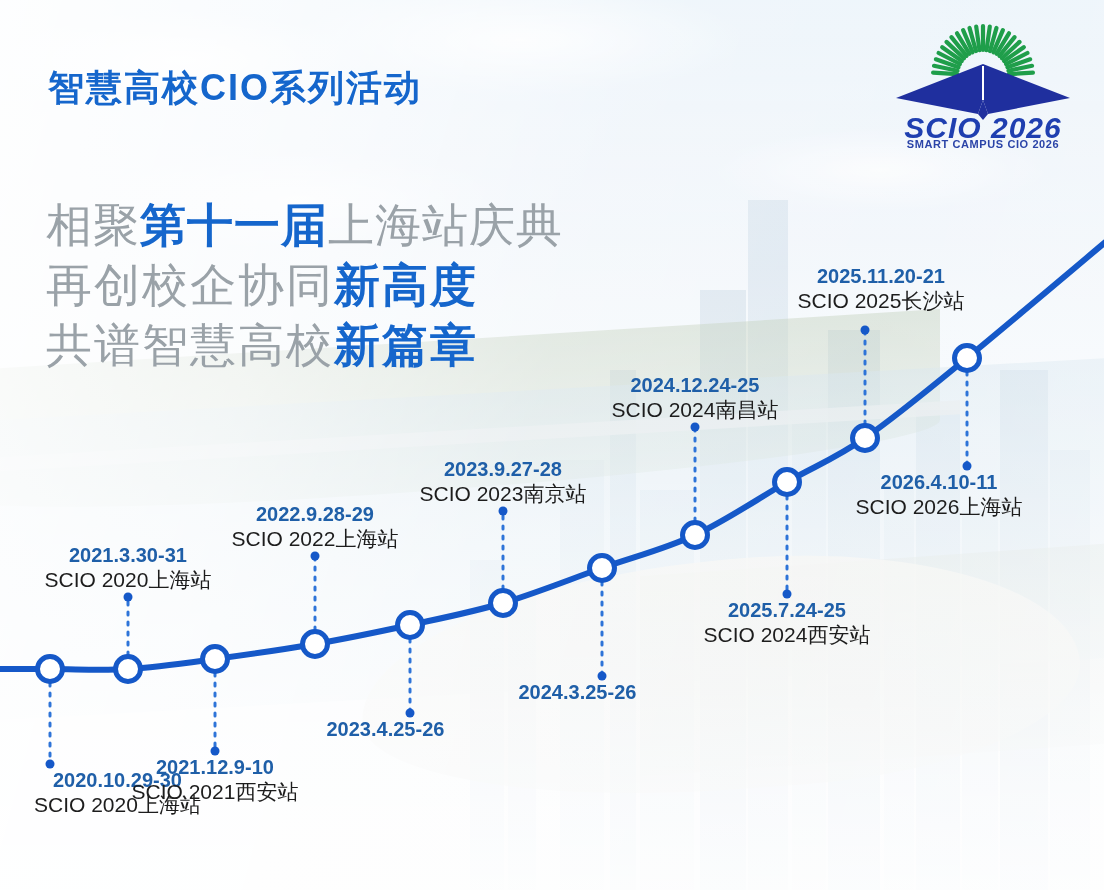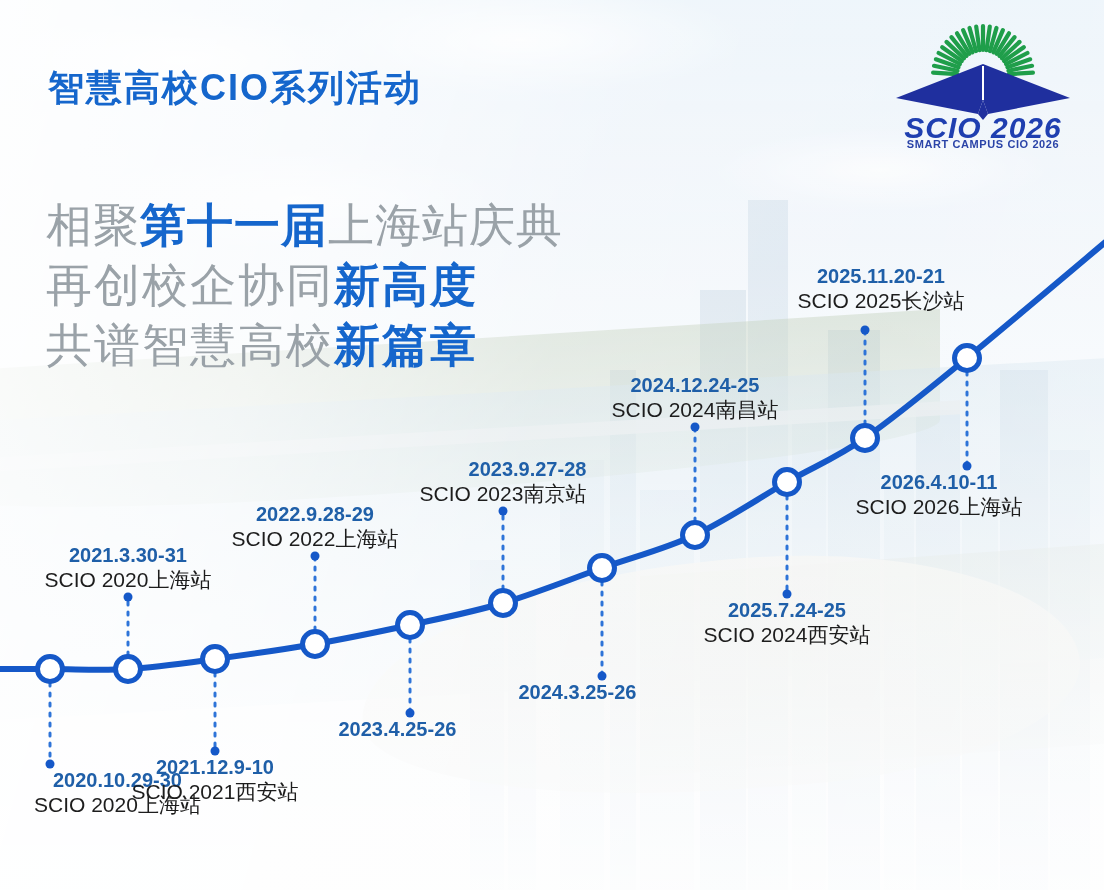--- a/index.html
+++ b/index.html
@@ -227,24 +227,24 @@
         <div class="place">SCIO 2020上海站</div>
       </div>
       <div class="lbl center" style="left: 131.5px; top: 755px;">
         <div class="date">2021.12.9-10</div>
         <div class="place">SCIO 2021西安站</div>
       </div>
       <div class="lbl center" style="left: 231.5px; top: 502px;">
         <div class="date">2022.9.28-29</div>
         <div class="place">SCIO 2022上海站</div>
       </div>
-      <div class="lbl center" style="left: 326.5px; top: 717px; margin-left: 12px;">
+      <div class="lbl center" style="left: 326.5px; top: 717px;">
         <div class="date">2023.4.25-26</div>
       </div>
-      <div class="lbl center" style="left: 419.5px; top: 457px; text-align: right;">
+      <div class="lbl center" style="left: 419.5px; top: 457px;">
         <div class="date">2023.9.27-28</div>
         <div class="place">SCIO 2023南京站</div>
       </div>
       <div class="lbl center" style="left: 518.5px; top: 680px;">
         <div class="date">2024.3.25-26</div>
       </div>
       <div class="lbl center" style="left: 611.5px; top: 373px;">
         <div class="date">2024.12.24-25</div>
         <div class="place">SCIO 2024南昌站</div>
       </div>

